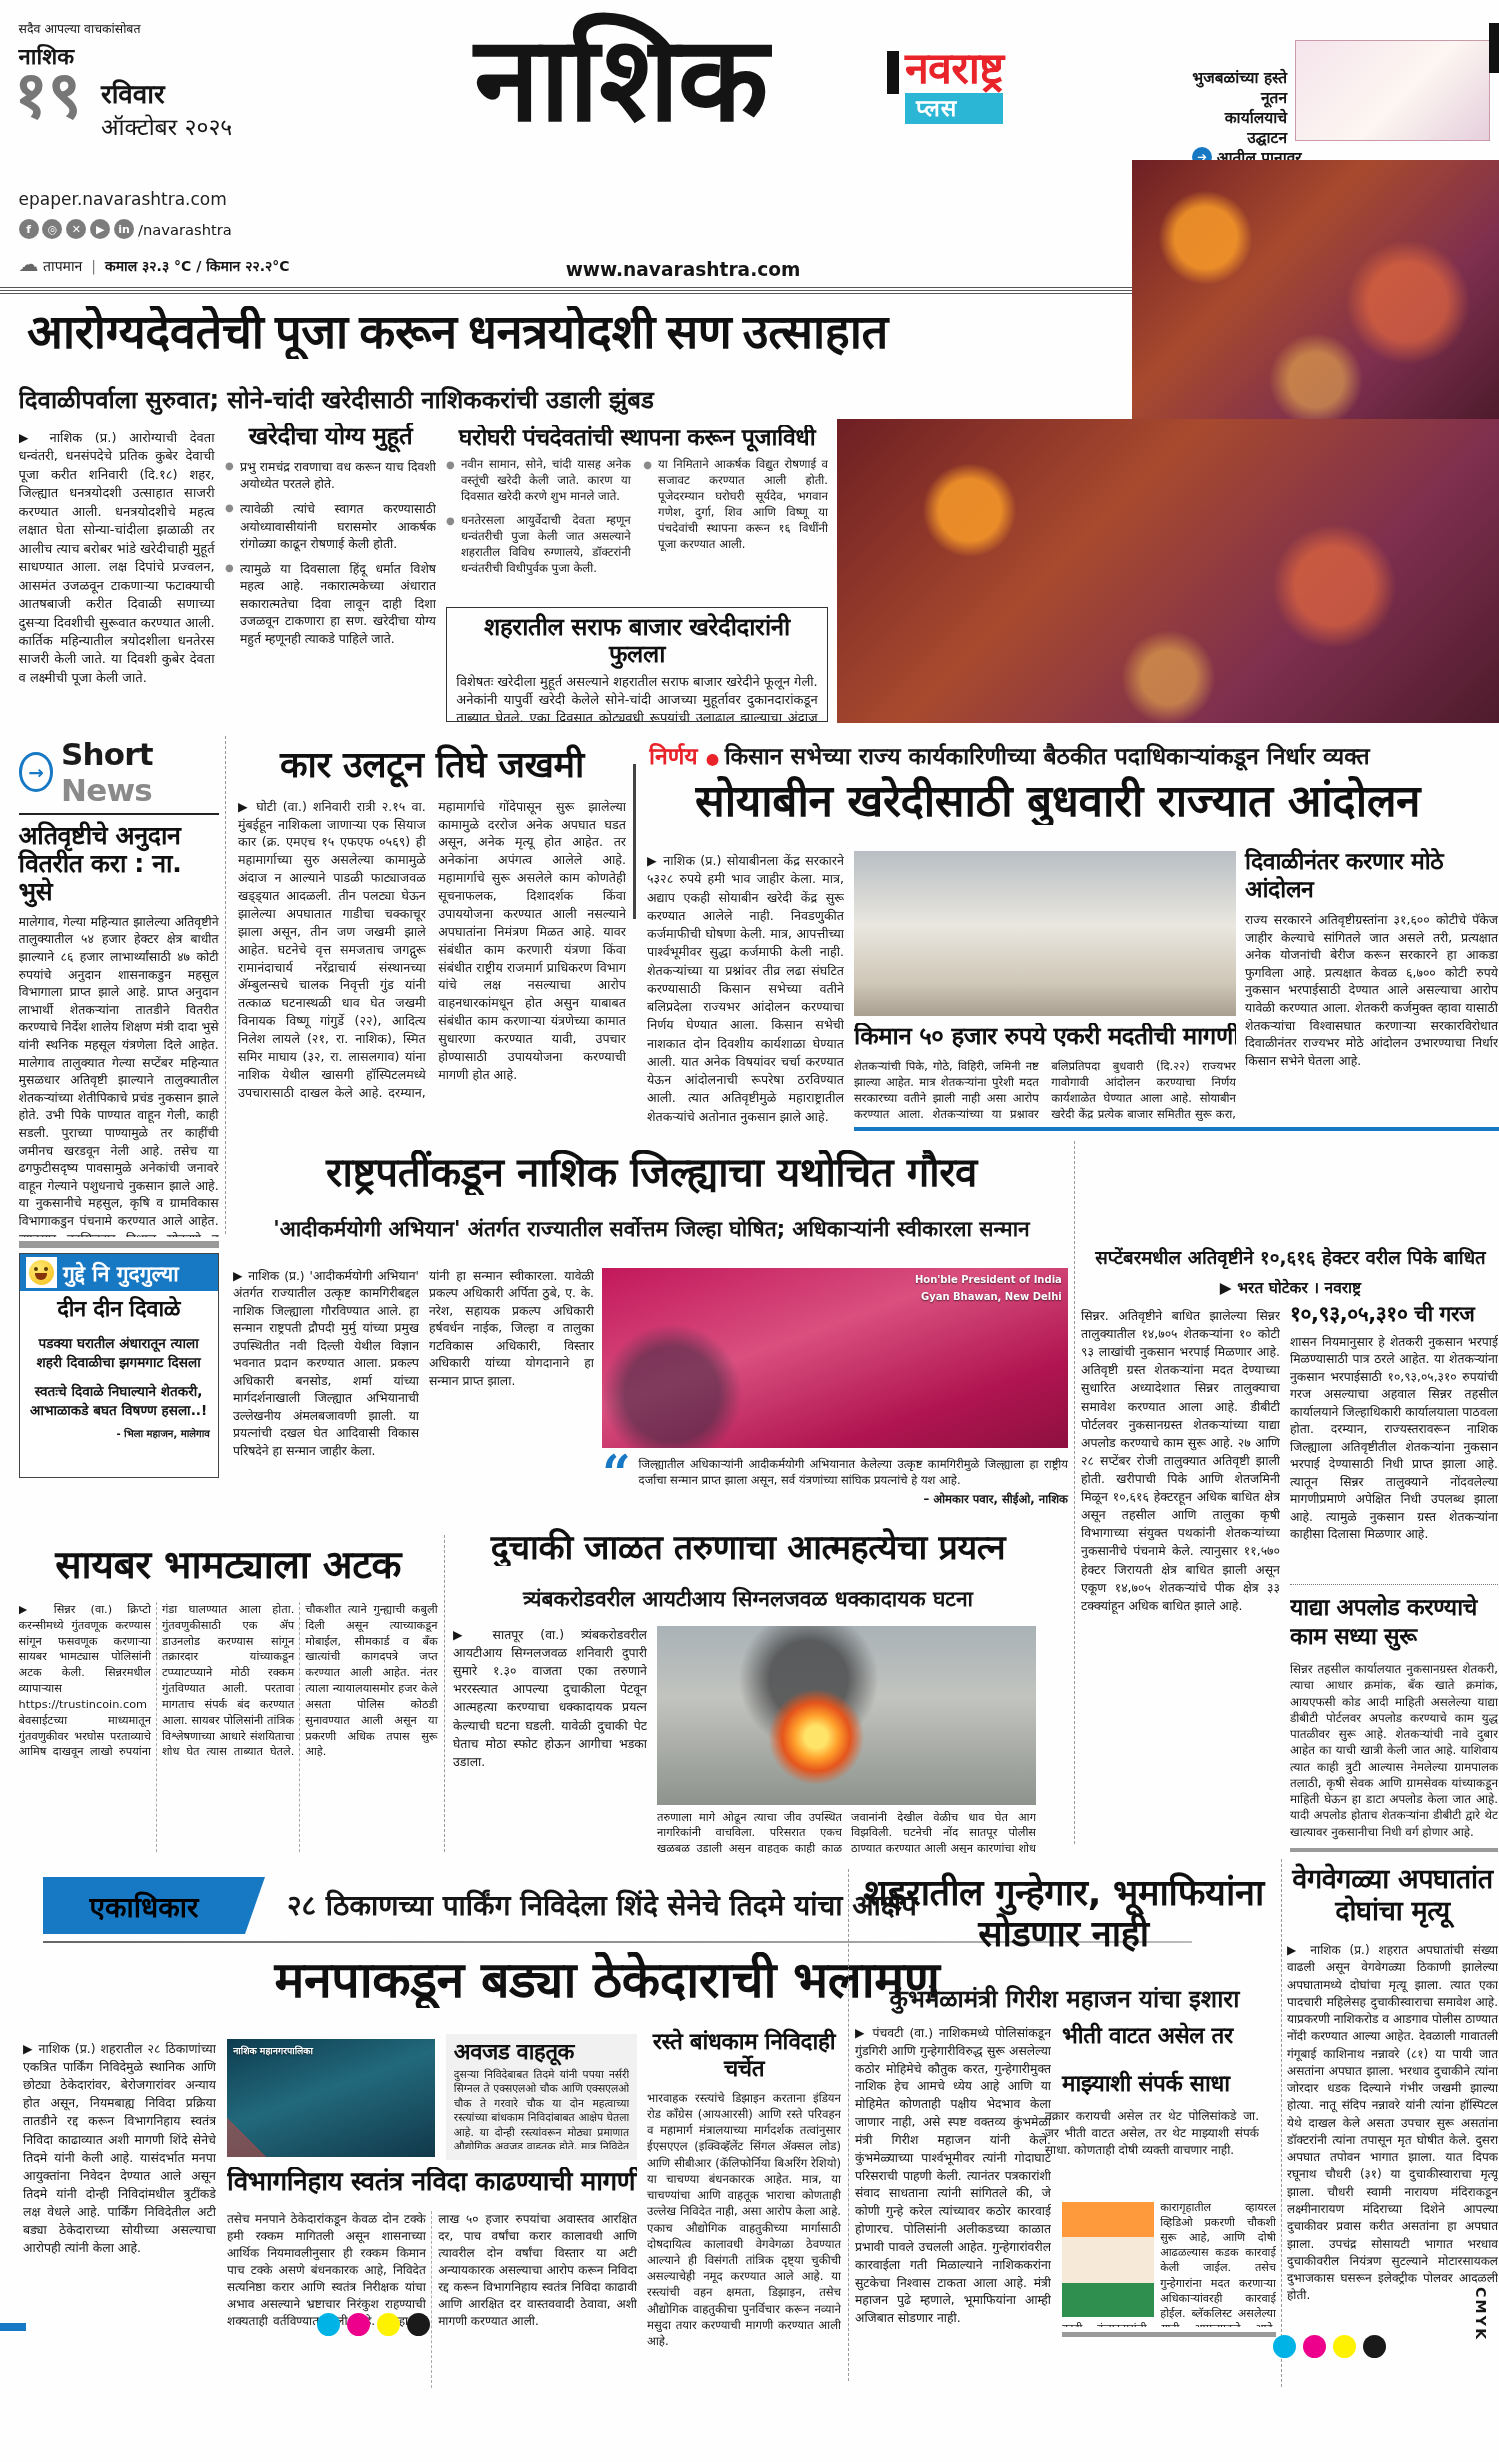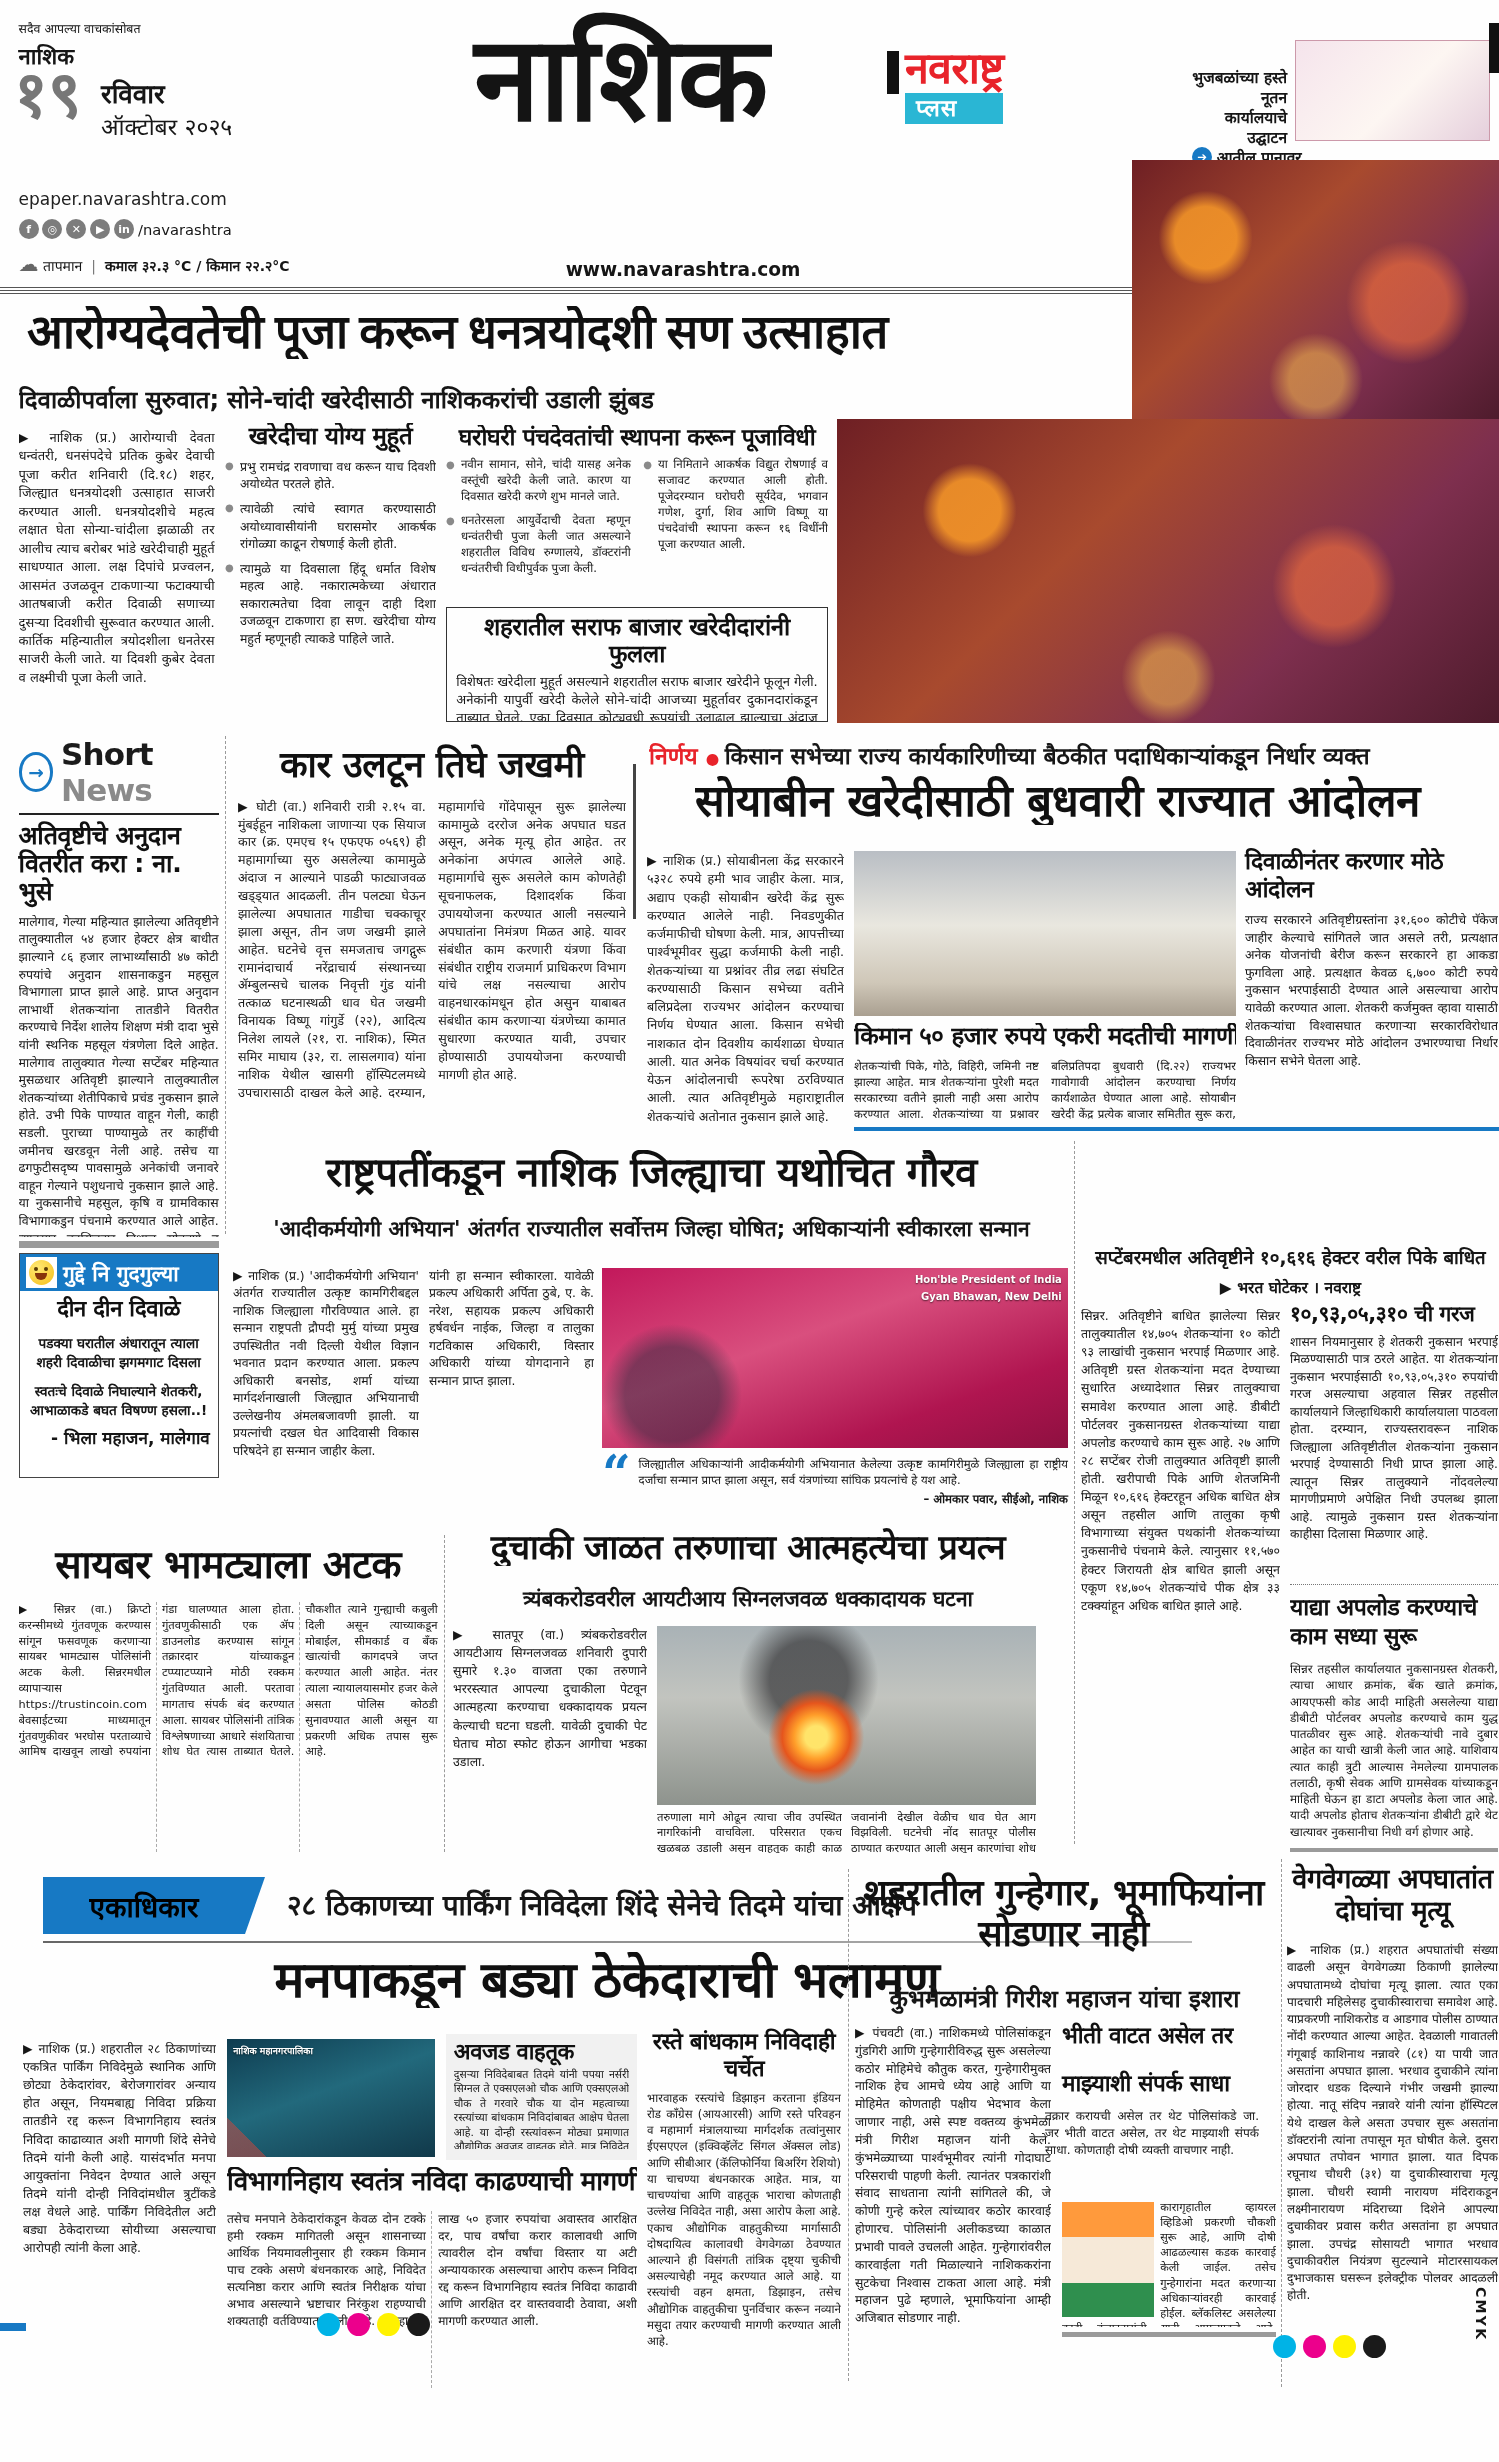--- a/index.html
+++ b/index.html
@@ -246,21 +246,21 @@
       <span class="joke-hd-t">गुद्दे नि गुदगुल्या</span>
     </div>
     <div class="hd ctr" style="font-size:22px;margin-top:6.2px;">दीन दीन दिवाळे</div>
     <div class="ctr" style="font-size:13.6px;line-height:1.4;margin-top:12.4px;font-weight:600;">
       <div>पडक्या घरातील अंधारातून त्याला</div>
       <div>शहरी दिवाळीचा झगमगाट दिसला</div>
       <div style="height:9.3px;"></div>
       <div>स्वतःचे दिवाळे निघाल्याने शेतकरी,</div>
       <div>आभाळाकडे बघत विषण्ण हसला..!</div>
     </div>
-    <div class="b" style="font-size:17px;text-align:right;padding:6.2px 7.8px 0 0;">- भिला महाजन, मालेगाव</div>
+    <div class="b" style="font-size:10px;text-align:right;padding:6.2px 7.8px 0 0;">- भिला महाजन, मालेगाव</div>
   </div>
 
   <div class="abs hd ctr nowrap ovh" style="left:18.6px;top:1543px;width:419px;font-size:39px;">सायबर भामट्याला अटक</div>
   <div class="abs cols3 colrule jt ovh" style="left:18.6px;top:1602px;width:419px;height:250px;font-size:11.3px;line-height:1.4;">▶ सिन्नर (वा.) क्रिप्टो करन्सीमध्ये गुंतवणूक करण्यास सांगून फसवणूक करणाऱ्या सायबर भामट्यास पोलिसांनी अटक केली. सिन्नरमधील व्यापाऱ्यास https://trustincoin.com बेवसाईटच्या माध्यमातून गुंतवणुकीवर भरघोस परताव्याचे आमिष दाखवून लाखो रुपयांना गंडा घालण्यात आला होता. गुंतवणुकीसाठी एक ॲप डाउनलोड करण्यास सांगून तक्रारदार यांच्याकडून टप्प्याटप्प्याने मोठी रक्कम गुंतविण्यात आली. परतावा मागताच संपर्क बंद करण्यात आला. सायबर पोलिसांनी तांत्रिक विश्लेषणाच्या आधारे संशयिताचा शोध घेत त्यास ताब्यात घेतले. चौकशीत त्याने गुन्ह्याची कबुली दिली असून त्याच्याकडून मोबाईल, सीमकार्ड व बँक खात्यांची कागदपत्रे जप्त करण्यात आली आहेत. नंतर त्याला न्यायालयासमोर हजर केले असता पोलिस कोठडी सुनावण्यात आली असून या प्रकरणी अधिक तपास सुरू आहे.</div>
   <div class="abs dashv" style="left:444px;top:1535px;height:317px;"></div>
 
   <div class="abs hd ctr nowrap ovh" style="left:453px;top:1528px;width:590px;font-size:34px;">दुचाकी जाळत तरुणाचा आत्महत्येचा प्रयत्न</div>
   <div class="abs b ctr nowrap ovh" style="left:453px;top:1584px;width:590px;font-size:21px;">त्र्यंबकरोडवरील आयटीआय सिग्नलजवळ धक्कादायक घटना</div>
   <div class="abs jt ovh" style="left:453px;top:1626px;width:194px;height:227px;font-size:12.4px;line-height:1.46;">▶ सातपूर (वा.) त्र्यंबकरोडवरील आयटीआय सिग्नलजवळ शनिवारी दुपारी सुमारे १.३० वाजता एका तरुणाने भररस्त्यात आपल्या दुचाकीला पेटवून आत्महत्या करण्याचा धक्कादायक प्रयत्न केल्याची घटना घडली. यावेळी दुचाकी पेट घेताच मोठा स्फोट होऊन आगीचा भडका उडाला.</div>
   <div class="abs ph ph-fire" style="left:657px;top:1626px;width:379px;height:179px;"></div>

